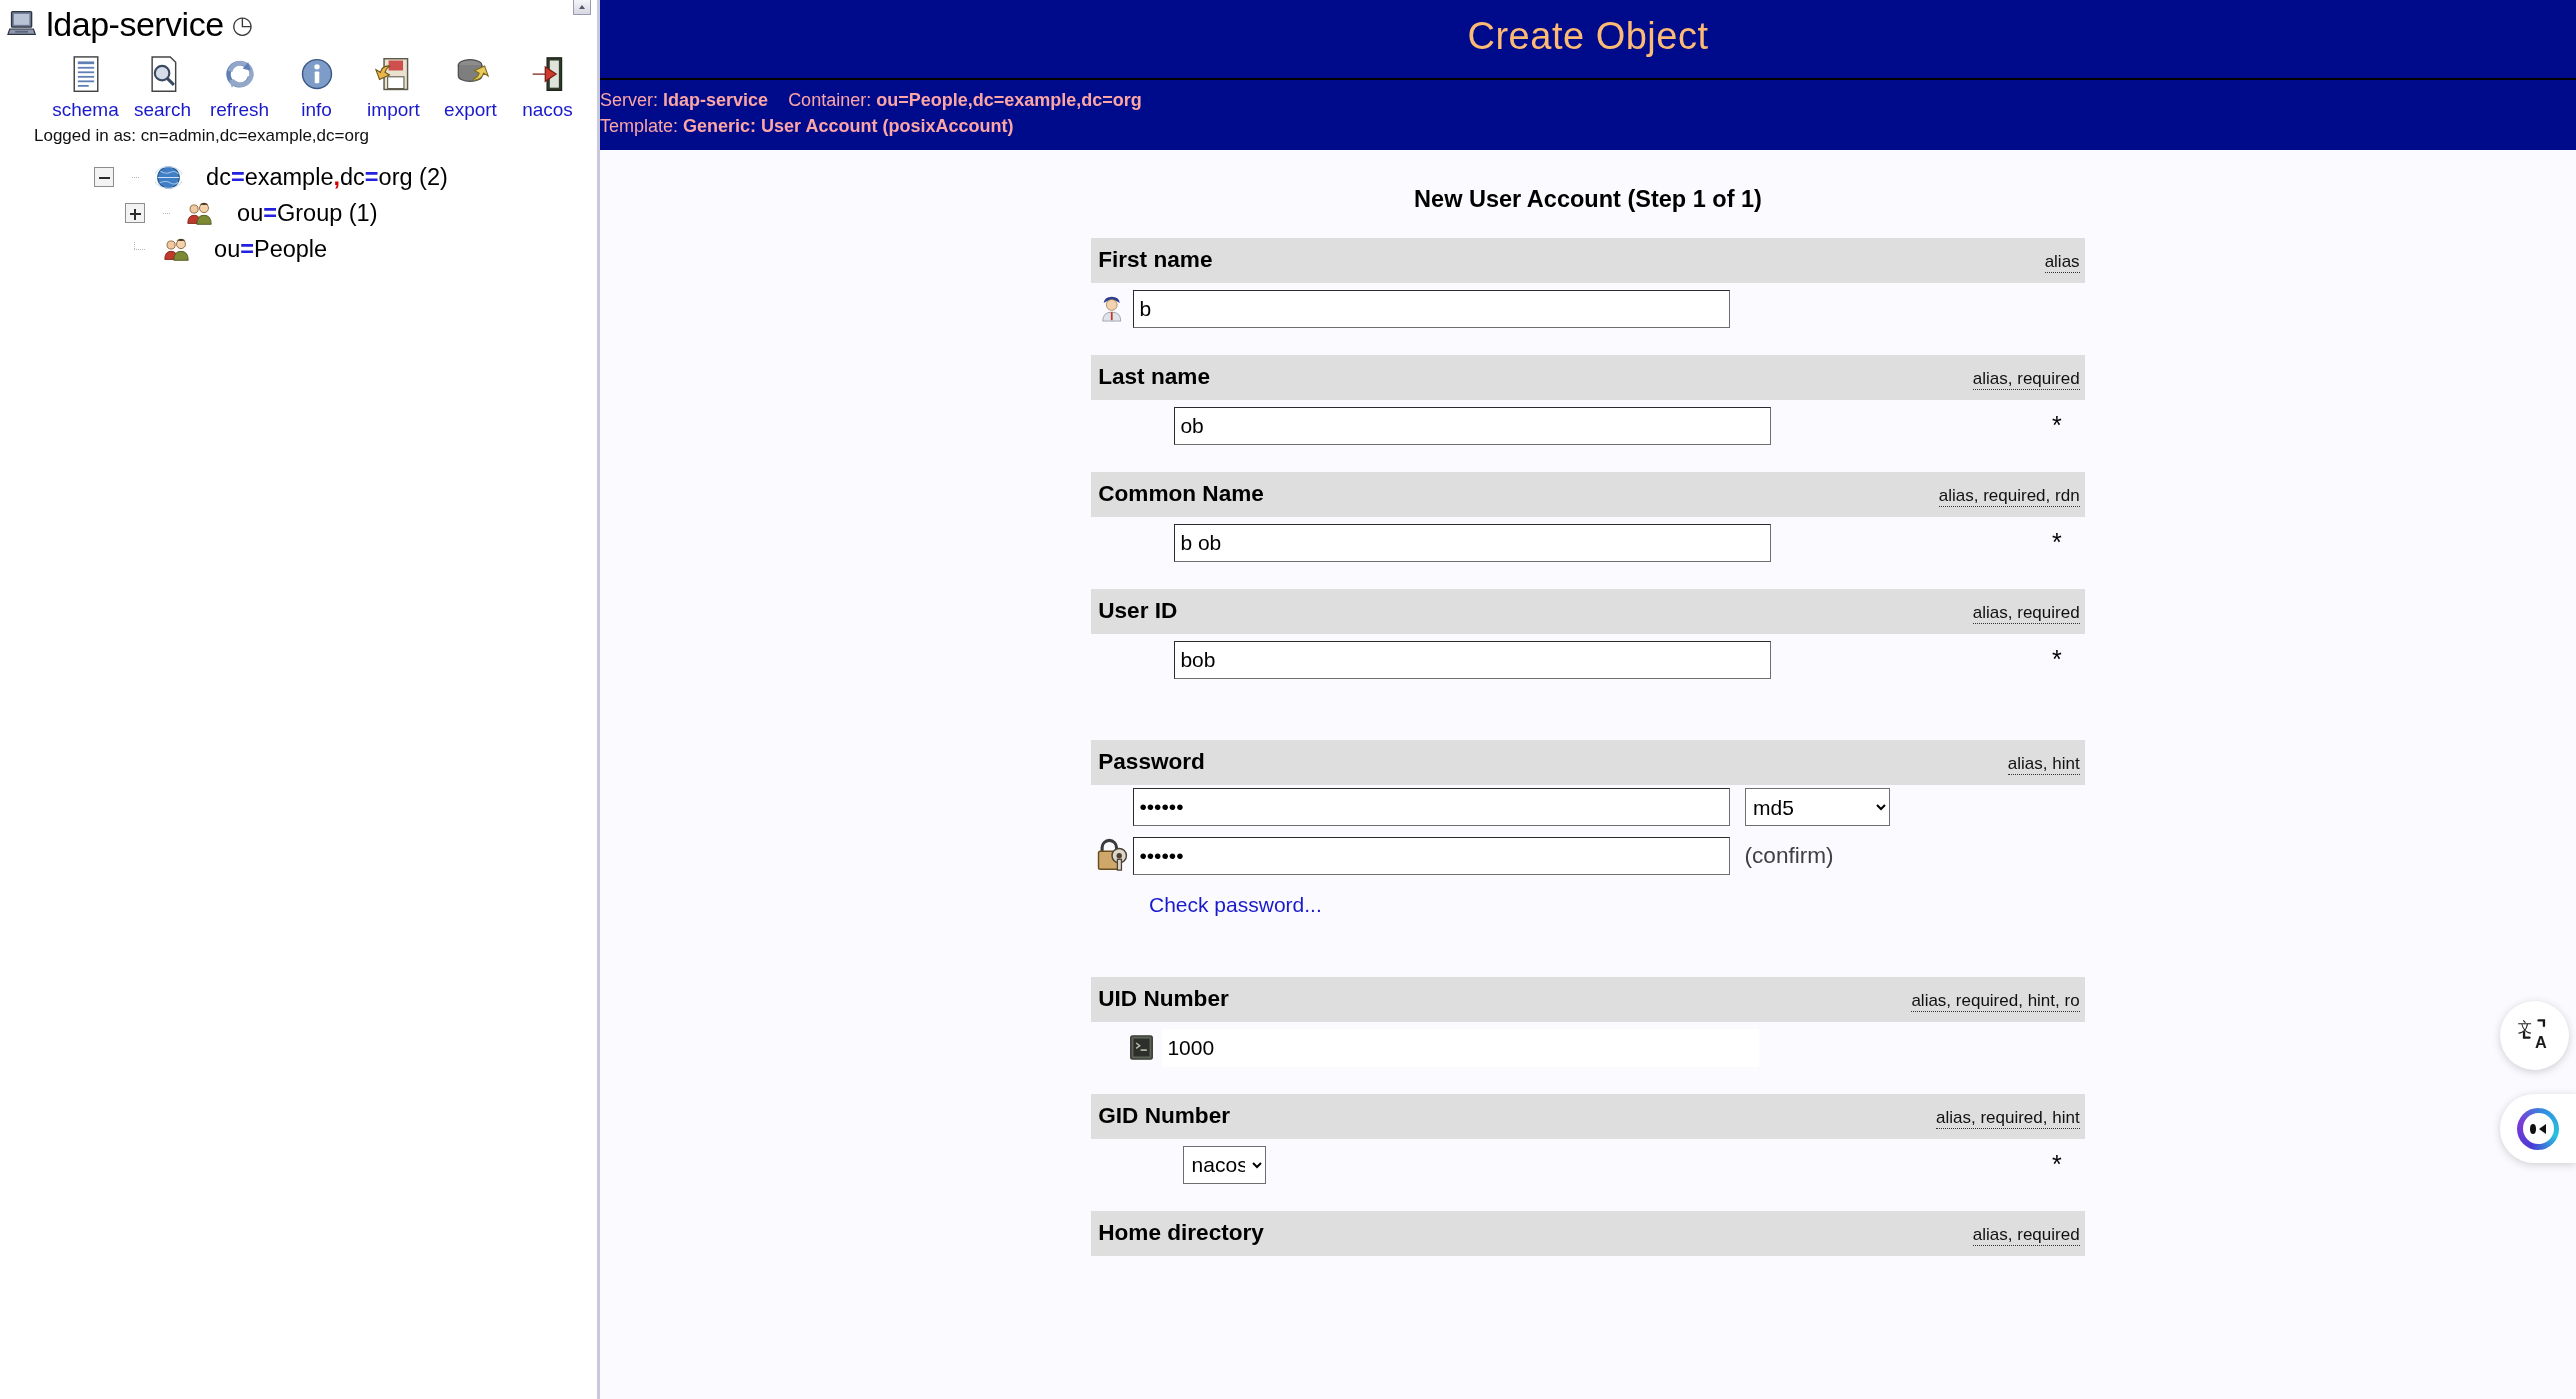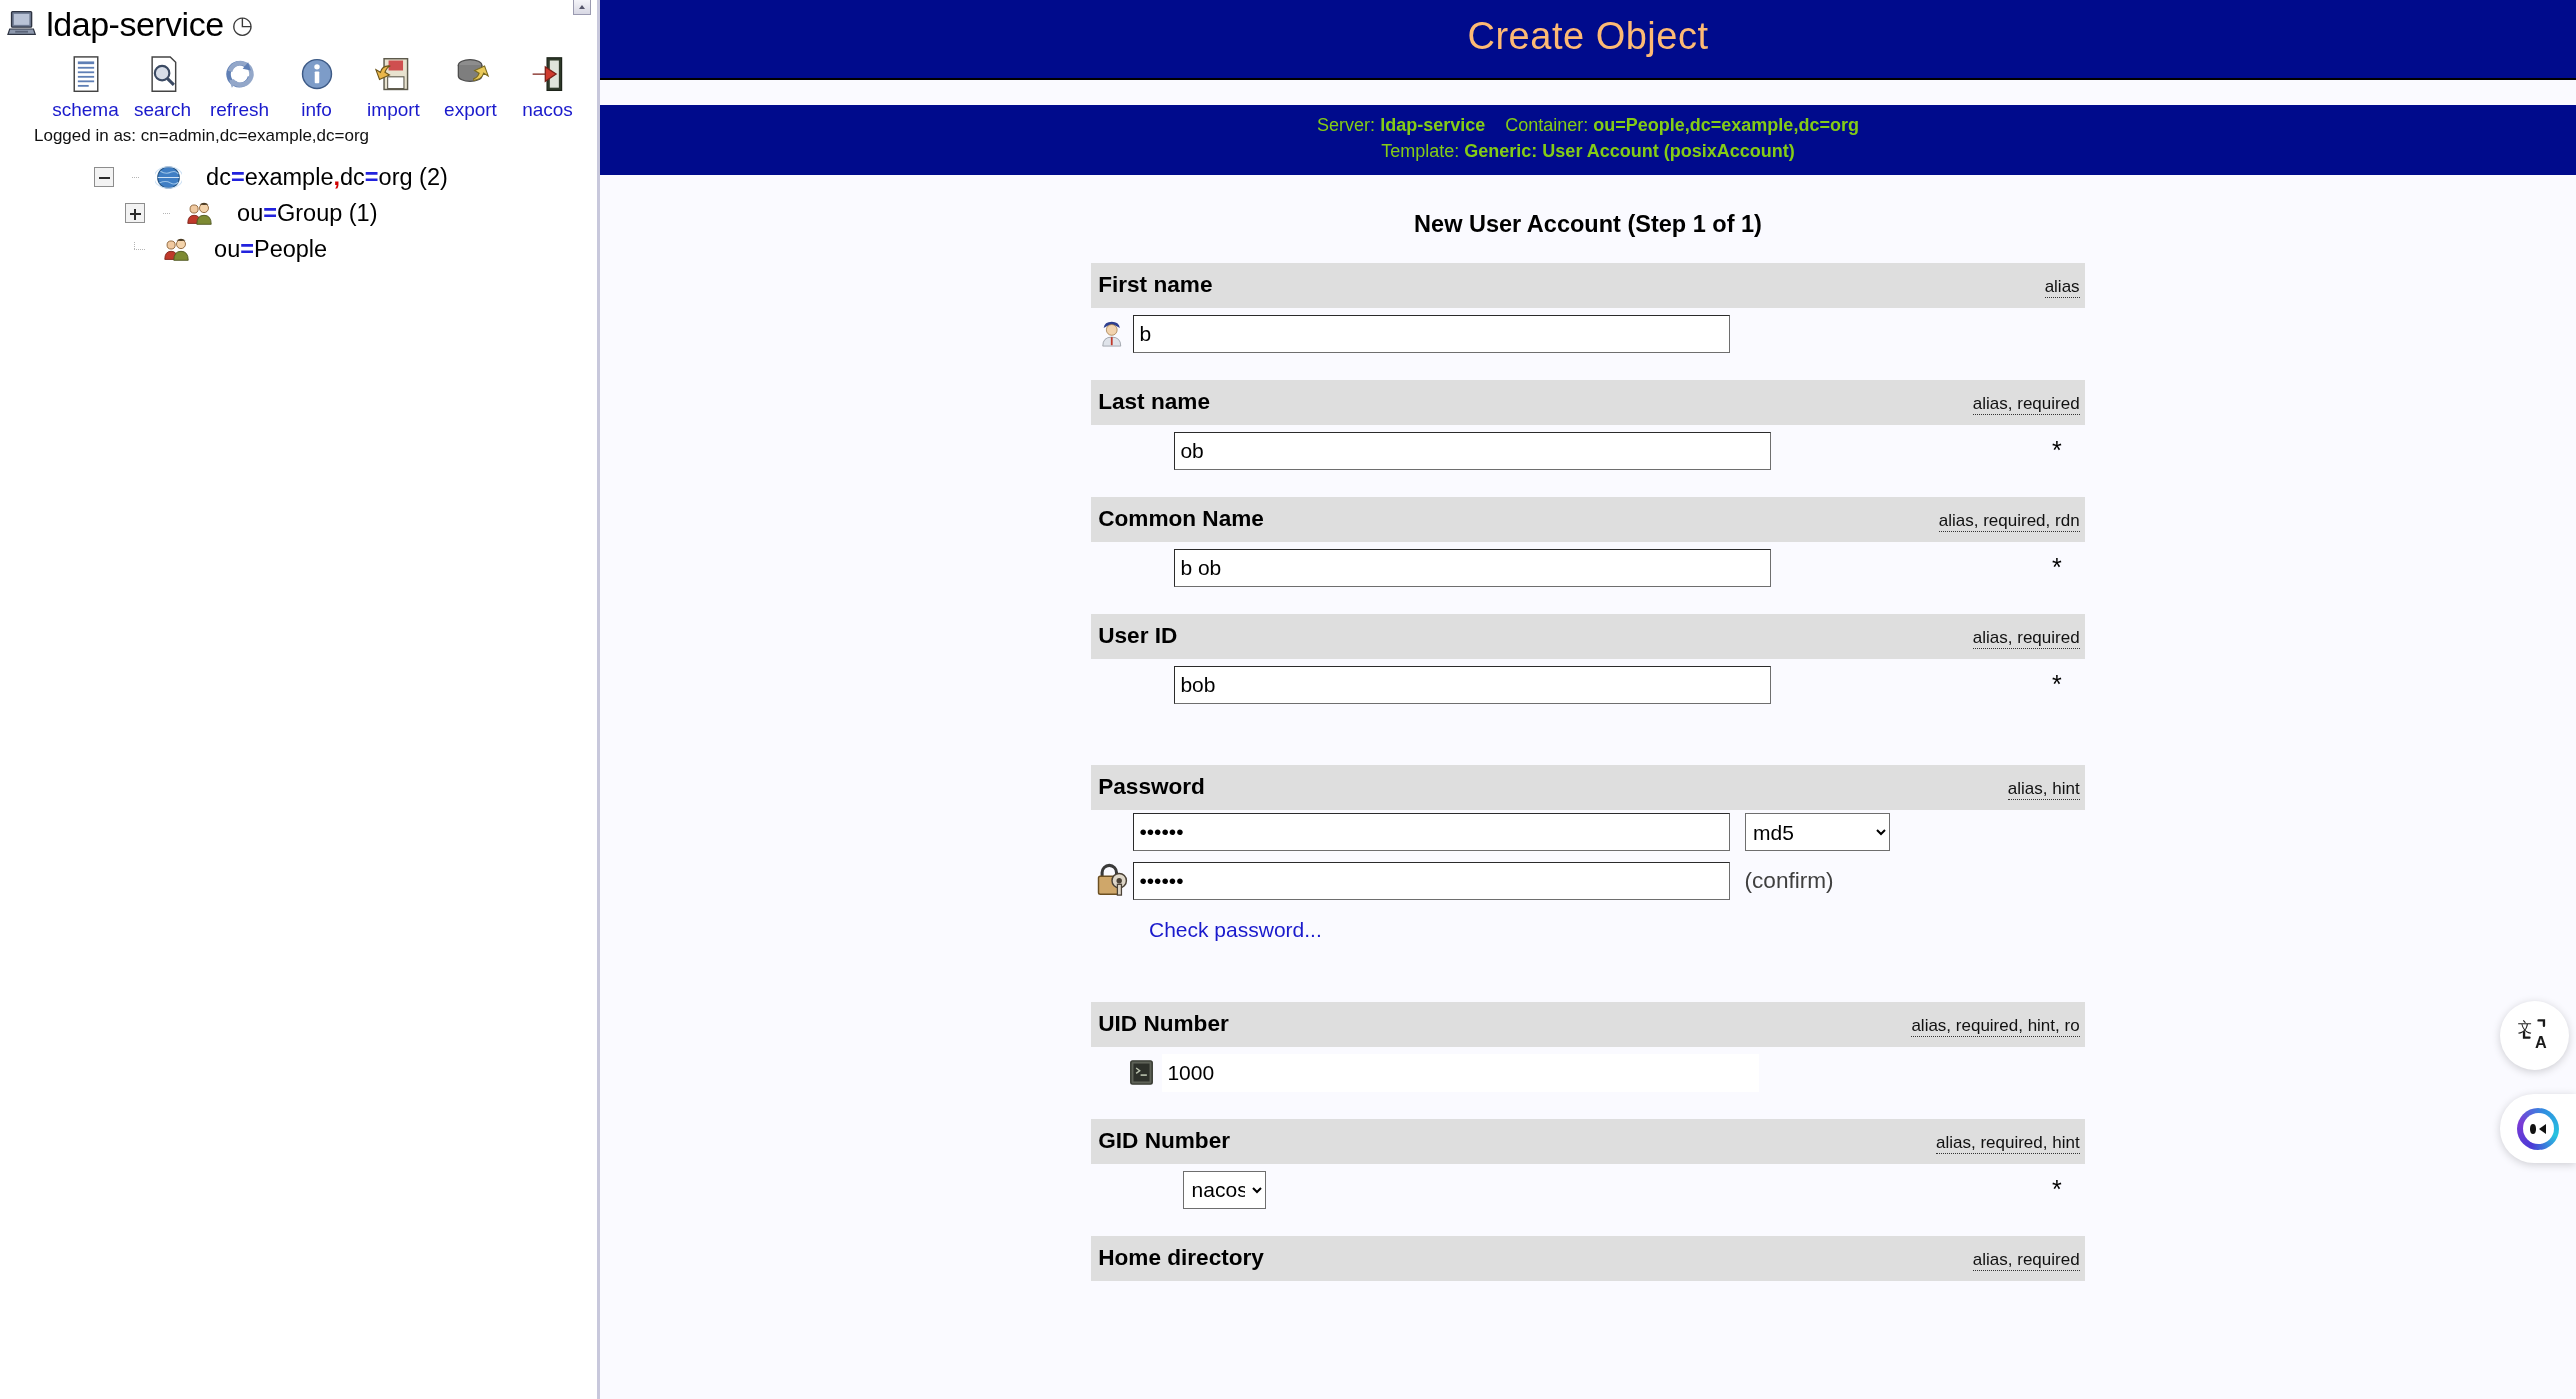--- a/index.html
+++ b/index.html
@@ -142,26 +142,25 @@
   #page-header {
     background: #000b8c;
     color: #fdba74;
     text-align: center;
     padding: 14.5px 0 20px 0;
     border-bottom: 2.7px solid #000000;
   }
   #page-header .big { font-size: 38px; font-weight: 400; letter-spacing: 0.5px; }
   #subheader {
     background: #000b8c;
-    color: #84cc16;
-    text-align: center;
+    color: #fca5a5;
+    text-align: left;
     padding: 7.2px 0 11px 0;
     font-size: 18px;
     line-height: 1.45;
-    margin-top: 25px;
   }
   #subheader b { font-weight: bold; }
 
   #form-title {
     text-align: center;
     font-size: 23.5px;
     font-weight: bold;
     color: #000000;
     margin-top: 36px;
   }

